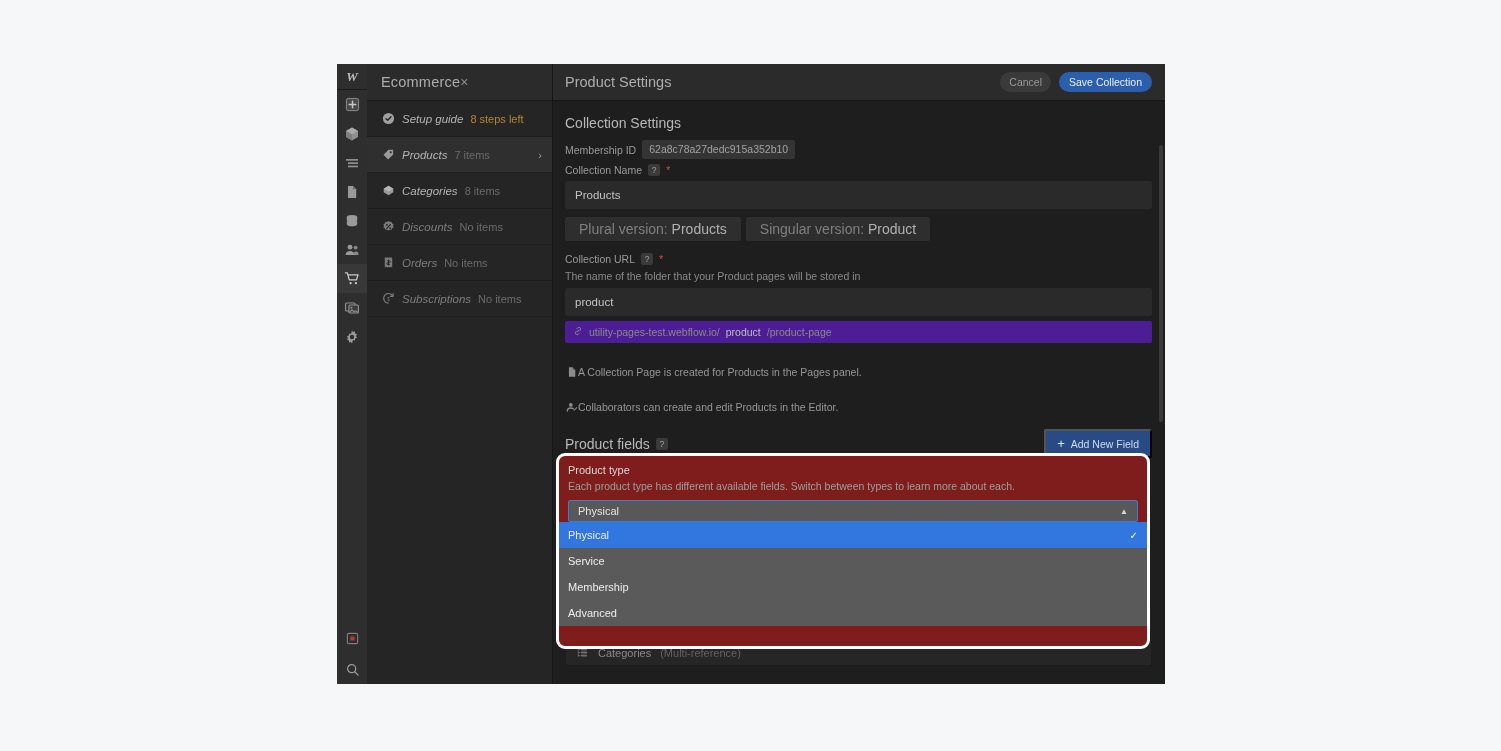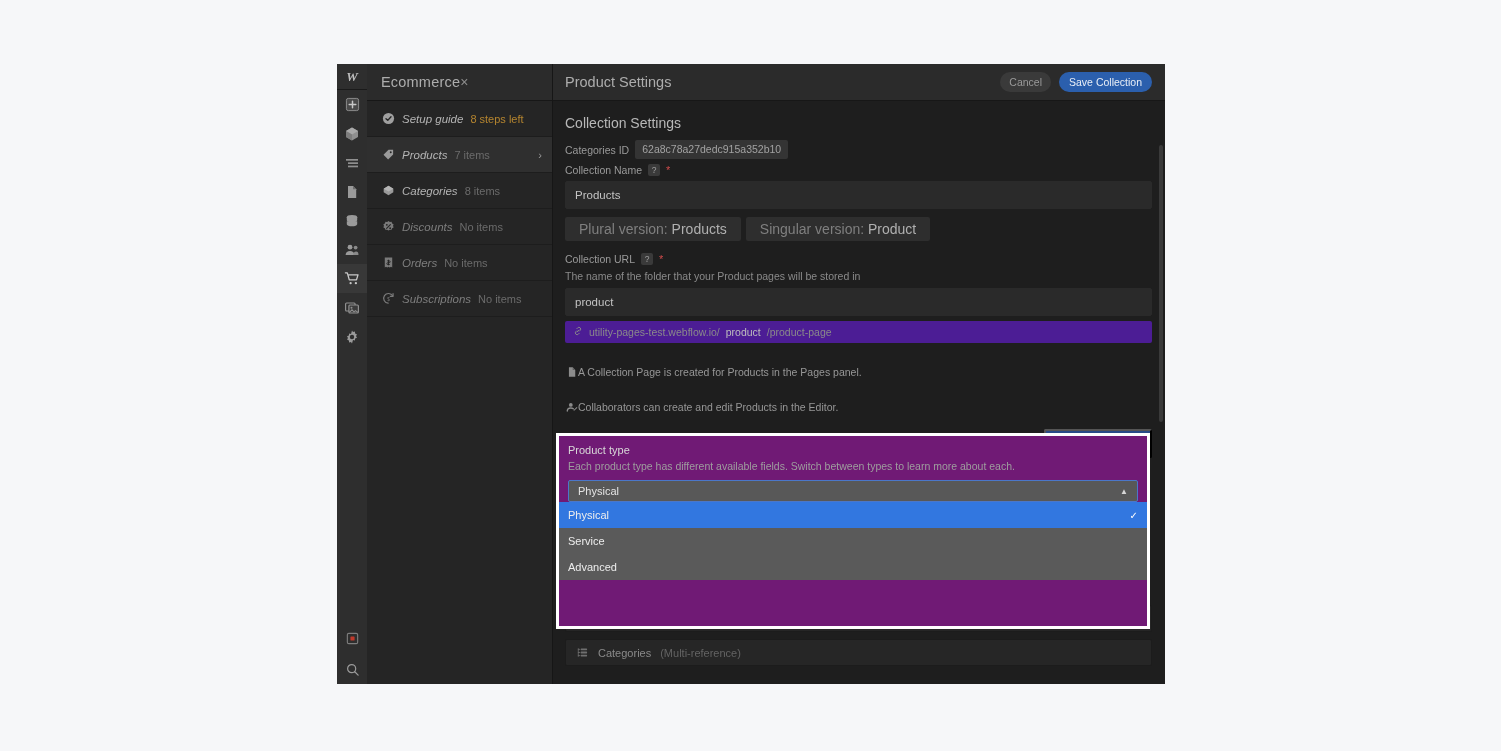--- a/index.html
+++ b/index.html
@@ -155,23 +155,23 @@
     display: flex; align-items: center; gap: 9px; padding: 0 10px;
     font-size: 11px; color: #787878; margin-top: 7px;
   }
   .field-row .fico { width: 13px; display: flex; align-items: center; justify-content: center; color: #6f6f6f; flex: 0 0 13px; }
   .field-row .fname { color: #8a8a8a; }
   .field-row .ftype { color: #636363; }
 
   
   .hl {
     position: absolute;
-    left: 219px; top: 369px; width: 594px; height: 196px;
-    border: 3px solid #ffffff; border-radius: 0;
-    background: #701a75;
+    left: 219px; top: 389px; width: 594px; height: 196px;
+    border: 3px solid #ffffff; border-radius: 9px;
+    background: #7f1d1d;
     overflow: hidden;
     z-index: 20;
   }
   .hl-inner { padding: 8px 9px 0; }
   .hl-t1 { font-size: 11px; color: #d8d8d8; }
   .hl-t2 { font-size: 10.5px; color: #9e9e9e; margin-top: 4px; }
   .select-box {
     margin: 8px 0 0; height: 22px; background: #585858;
     border: 1px solid #4b77c9; border-radius: 2px;
     display: flex; align-items: center; padding: 0 9px;
@@ -364,21 +364,21 @@
         <button class="btn btn-primary">Save Collection</button>
       </div>
     </div>
 
     <div class="scroll">
       <div class="sbar"></div>
 
       <div class="sec-title">Collection Settings</div>
 
       <div class="flabel">
-        <span>Categories ID</span>
+        <span>Membership ID</span>
         <span class="chip">62a8c78a27dedc915a352b10</span>
       </div>
 
       <div class="flabel">
         <span>Collection Name</span>
         <span class="qmark">?</span>
         <span class="req">*</span>
       </div>
       <div class="input">Products</div>
 
@@ -481,18 +481,21 @@
     </div>
     <div class="opts">
       <div class="opt sel">
         <span>Physical</span>
         <span class="tick">✓</span>
       </div>
       <div class="opt">
         <span>Service</span>
       </div>
       <div class="opt">
+        <span>Membership</span>
+      </div>
+      <div class="opt">
         <span>Advanced</span>
       </div>
     </div>
   </div>
 
 </div>
 
 </body></html>

